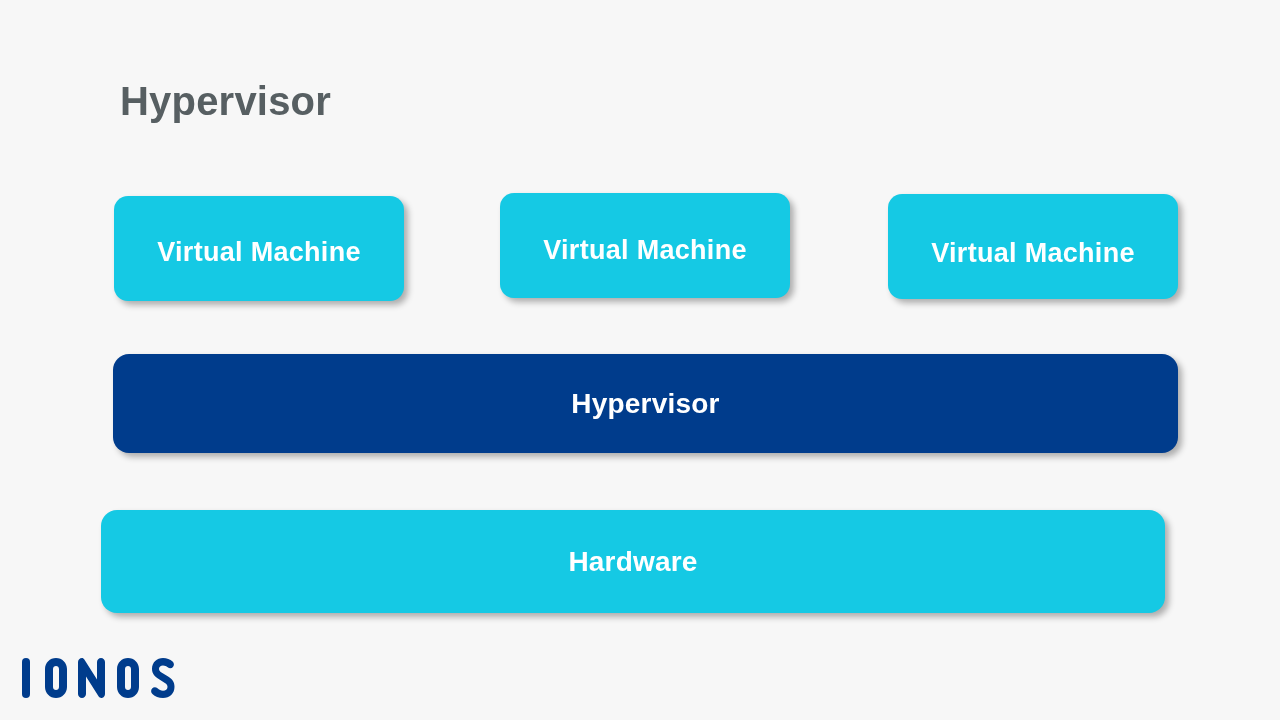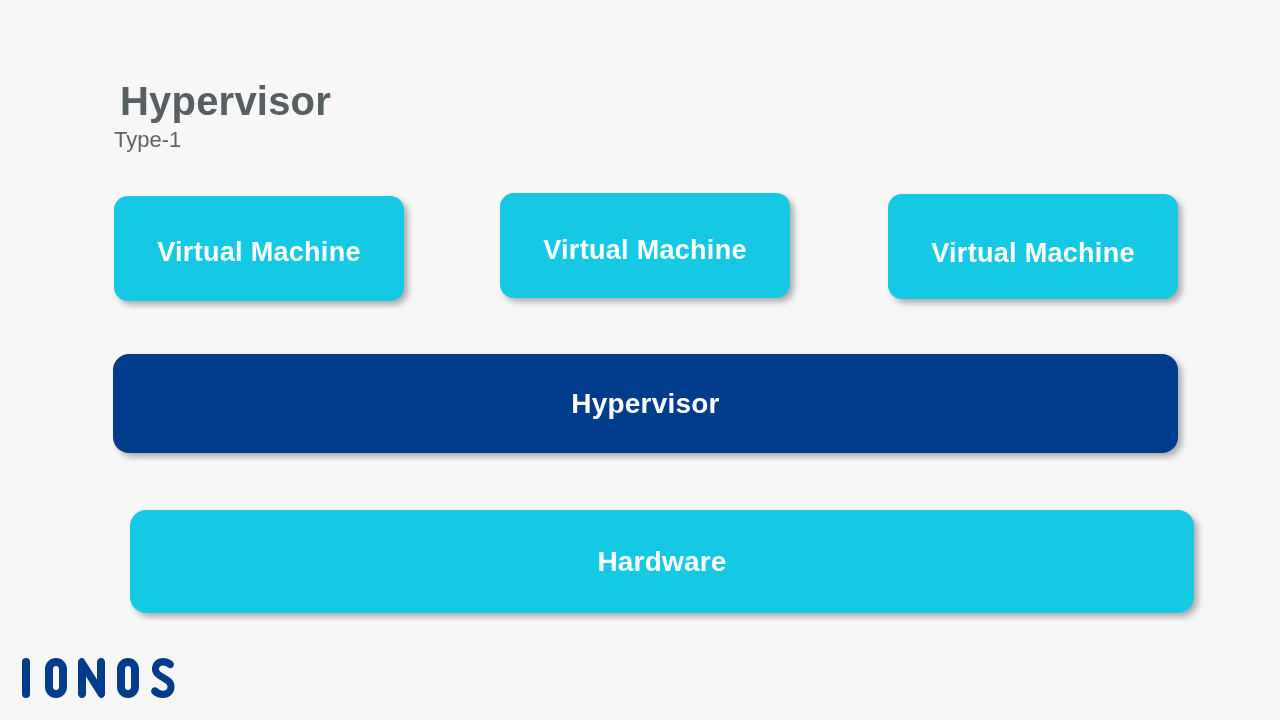--- a/index.html
+++ b/index.html
@@ -90,21 +90,21 @@
   #hypervisor-bar {
     left: 113px; top: 354px; width: 1065px; height: 99px;
     border-radius: 16px;
   }
   #hypervisor-bar .block-label {
     font-size: 28px;
     letter-spacing: 0.2px;
   }
 
   #hardware-bar {
-    left: 130px; top: 510px; width: 1064px; height: 103px;
+    left: 101px; top: 510px; width: 1064px; height: 103px;
     border-radius: 16px;
   }
   #hardware-bar .block-label {
     font-size: 28px;
     letter-spacing: 0.2px;
   }
 
   
   .logo {
     position: absolute;
@@ -115,21 +115,20 @@
   }
   .logo svg { display: block; }
 </style>
 </head>
 <body>
 
 <div class="slide">
 
   <div class="heading">
     <div class="slide-title">Hypervisor</div>
-    <div class="slide-subtitle">Type-1</div>
   </div>
 
   <div class="block cyan vm-box" id="vm-box-1">
     <span class="block-label">Virtual Machine</span>
   </div>
 
   <div class="block cyan vm-box" id="vm-box-2">
     <span class="block-label">Virtual Machine</span>
   </div>
 

